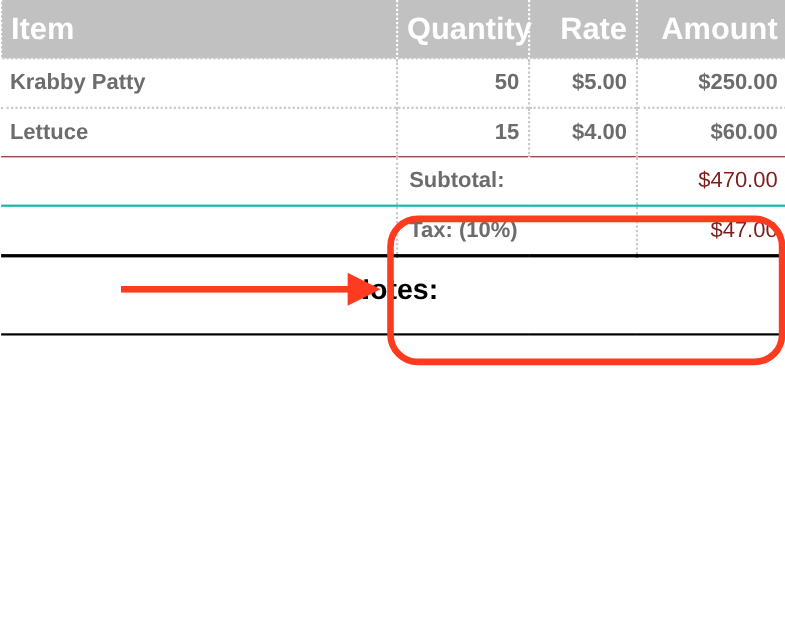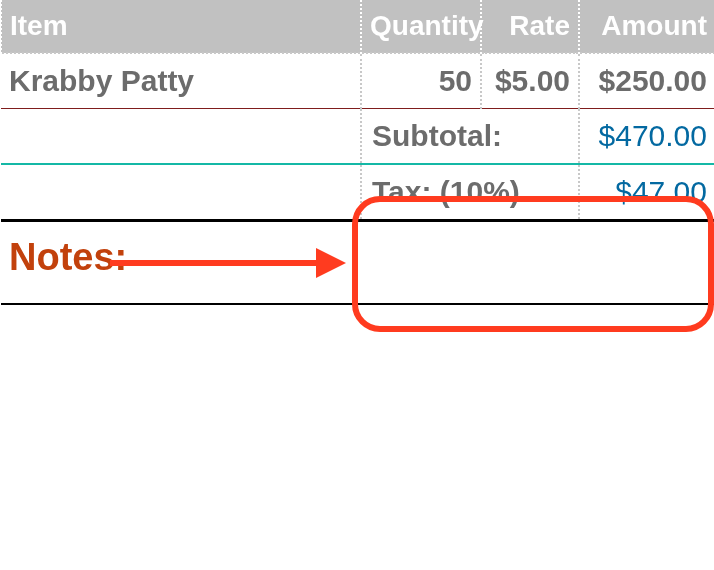--- a/index.html
+++ b/index.html
@@ -1,31 +1,31 @@
 <!DOCTYPE html>
 <html><head>
   <meta charset="utf-8">
   <style>
     * { margin: 0; padding: 0; box-sizing: border-box; }
     body { width: 714px; height: 570px; background: #fff; font-family: Helvetica, Arial, sans-serif; position: relative; }
     table.invoice { width: 714px; border-collapse: collapse; table-layout: fixed; }
     table.invoice th { background: #c1c1c1; color: #fff; font-size: 28px; font-weight: 700; padding: 10px 8px; text-align: right; border-left: 2px dotted #fff; }
     table.invoice th.item-header { text-align: left; }
-    table.invoice td { font-size: 30px; font-weight: 700; color: #6c6c6c; padding: 10px 8px; text-align: right; border-top: 2px dotted #c8c8c8; border-left: 2px dotted #c8c8c8; }
+    table.invoice td { font-size: 20px; font-weight: 700; color: #6c6c6c; padding: 10px 8px; text-align: right; border-top: 2px dotted #c8c8c8; border-left: 2px dotted #c8c8c8; }
     table.invoice td.item-cell { text-align: left; border-left: none; }
     col.col-item { width: 360px; }
     col.col-qty  { width: 120px; }
     col.col-rate { width: 98px; }
     col.col-amt  { width: 136px; }
     tr.summary-top td { border-top: 1px solid #7f1d1d; }
     tr.summary td.label-cell { text-align: left; padding-left: 10px; }
-    tr.summary td.grey-val { color: #0369a1; font-weight: 400; }
+    tr.summary td.grey-val { color: #7f1d1d; font-weight: 400; }
     tr.summary td.blank-left { border-left: none; background: #fff; }
     tr.summary-sep td { border-top: 2px solid #14b8a6; }
-    tr.footer td { border-top: 3px solid #000; text-align: left; font-size: 38px; font-weight: 700; color: #c2410c; padding: 14px 8px 24px; border-left: none; }
+    tr.footer td { border-top: 3px solid #000; text-align: center; font-size: 26px; font-weight: 700; color: #000000; padding: 14px 8px 24px; border-left: none; }
     tr.bottom td { border-top: 2px solid #000; border-left: none; height: 2px; padding: 0; }
     .highlight-box { position: absolute; border: 6px solid #ff3b1f; border-radius: 28px; left: 352px; top: 196px; width: 362px; height: 136px; pointer-events: none; }
     .arrow-wrap { position: absolute; left: 110px; top: 244px; width: 246px; height: 36px; pointer-events: none; }
     .arrow-line { position: absolute; top: 16px; left: 0; width: 210px; height: 6px; background: #ff3b1f; }
     .arrow-head { position: absolute; top: 4px; left: 206px; width: 0; height: 0; border-top: 15px solid transparent; border-bottom: 15px solid transparent; border-left: 30px solid #ff3b1f; }
   </style>
 </head>
 <body>
 
 <table class="invoice">
@@ -43,20 +43,26 @@
       <th>Amount</th>
     </tr>
   </thead>
   <tbody>
     <tr>
       <td class="item-cell">Krabby Patty</td>
       <td>50</td>
       <td>$5.00</td>
       <td>$250.00</td>
     </tr>
+    <tr>
+      <td class="item-cell">Lettuce</td>
+      <td>15</td>
+      <td>$4.00</td>
+      <td>$60.00</td>
+    </tr>
 
     <tr class="summary summary-top">
       <td class="blank-left"></td>
       <td class="label-cell" colspan="2">Subtotal:</td>
       <td class="grey-val">$470.00</td>
     </tr>
     <tr class="summary summary-sep">
       <td class="blank-left"></td>
       <td class="label-cell" colspan="2">Tax: (10%)</td>
       <td class="grey-val">$47.00</td>

